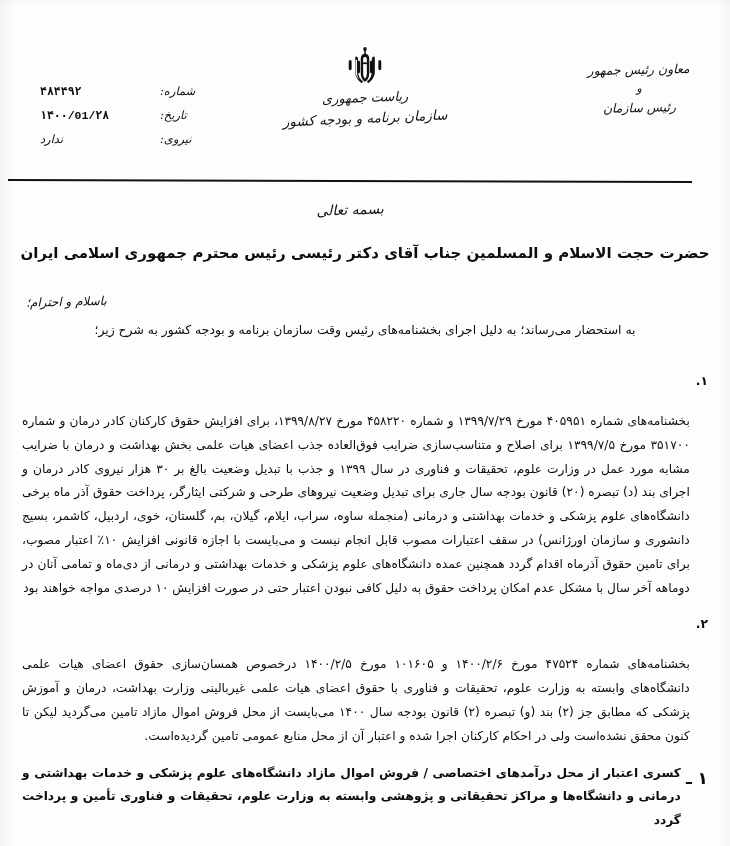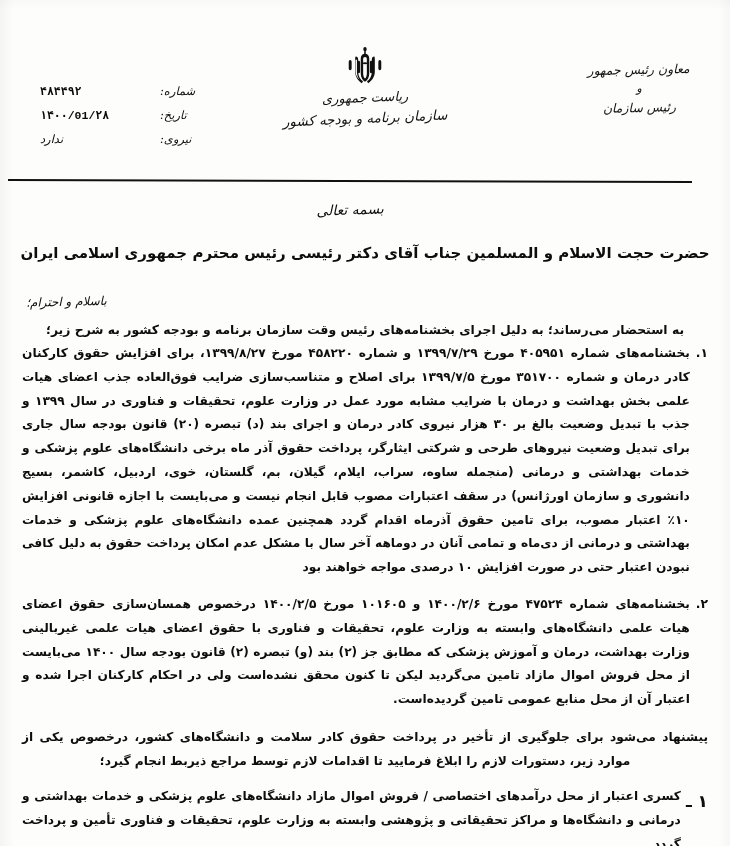--- a/index.html
+++ b/index.html
@@ -171,22 +171,22 @@
     font-family: "DejaVu Serif", "Liberation Serif", serif;
     font-style: italic;
     font-size: 12px;
     margin: 0 0 12px 0;
     transform: rotate(-1.5deg);
   }
 
   .intro {
     text-align: justify;
     text-align-last: center;
-    margin: 0 0 0 0;
-    font-weight: 700;
+    margin: 0 0 28px 0;
+    font-weight: 400;
     font-size: 12.4px;
     padding: 0 8px;
   }
 
   .num-list {
     list-style: none;
     margin: 0;
     padding: 0;
   }
   .num-item {
@@ -200,23 +200,24 @@
     flex: 0 0 auto;
     font-weight: 700;
     font-size: 12.3px;
     line-height: 1.95;
     padding-top: 0px;
   }
   .num-text {
     flex: 1 1 auto;
     text-align: justify;
     text-align-last: right;
-    font-weight: 700;
+    font-weight: 400;
     font-size: 12.2px;
     letter-spacing: -0.15px;
+    margin-top: 40px;
   }
 
   .proposal {
     text-align: justify;
     text-align-last: center;
     font-weight: 700;
     font-size: 12.2px;
     margin: 14px 0 12px 0;
     padding: 0 6px;
     letter-spacing: -0.15px;
@@ -315,21 +316,20 @@
       <li class="num-item">
         <span class="num-marker">۱.</span>
         <span class="num-text">بخشنامه‌های شماره ۴۰۵۹۵۱ مورخ ۱۳۹۹/۷/۲۹ و شماره ۴۵۸۲۲۰ مورخ ۱۳۹۹/۸/۲۷، برای افزایش حقوق کارکنان کادر درمان و شماره ۳۵۱۷۰۰ مورخ ۱۳۹۹/۷/۵ برای اصلاح و متناسب‌سازی ضرایب فوق‌العاده جذب اعضای هیات علمی بخش بهداشت و درمان با ضرایب مشابه مورد عمل در وزارت علوم، تحقیقات و فناوری در سال ۱۳۹۹ و جذب با تبدیل وضعیت بالغ بر ۳۰ هزار نیروی کادر درمان و اجرای بند (د) تبصره (۲۰) قانون بودجه سال جاری برای تبدیل وضعیت نیروهای طرحی و شرکتی ایثارگر، پرداخت حقوق آذر ماه برخی دانشگاه‌های علوم پزشکی و خدمات بهداشتی و درمانی (منجمله ساوه، سراب، ایلام، گیلان، بم، گلستان، خوی، اردبیل، کاشمر، بسیج دانشوری و سازمان اورژانس) در سقف اعتبارات مصوب قابل انجام نیست و می‌بایست با اجازه قانونی افزایش ۱۰٪ اعتبار مصوب، برای تامین حقوق آذرماه اقدام گردد همچنین عمده دانشگاه‌های علوم پزشکی و خدمات بهداشتی و درمانی از دی‌ماه و تمامی آنان در دوماهه آخر سال با مشکل عدم امکان پرداخت حقوق به دلیل کافی نبودن اعتبار حتی در صورت افزایش ۱۰ درصدی مواجه خواهند بود</span>
       </li>
       <li class="num-item">
         <span class="num-marker">۲.</span>
         <span class="num-text">بخشنامه‌های شماره ۴۷۵۲۴ مورخ ۱۴۰۰/۲/۶ و ۱۰۱۶۰۵ مورخ ۱۴۰۰/۲/۵ درخصوص همسان‌سازی حقوق اعضای هیات علمی دانشگاه‌های وابسته به وزارت علوم، تحقیقات و فناوری با حقوق اعضای هیات علمی غیربالینی وزارت بهداشت، درمان و آموزش پزشکی که مطابق جز (۲) بند (و) تبصره (۲) قانون بودجه سال ۱۴۰۰ می‌بایست از محل فروش اموال مازاد تامین می‌گردید لیکن تا کنون محقق نشده‌است ولی در احکام کارکنان اجرا شده و اعتبار آن از محل منابع عمومی تامین گردیده‌است.</span>
       </li>
     </ol>
 
-    <div class="proposal">پیشنهاد می‌شود برای جلوگیری از تأخیر در پرداخت حقوق کادر سلامت و دانشگاه‌های کشور، درخصوص یکی از موارد زیر، دستورات لازم را ابلاغ فرمایید تا اقدامات لازم توسط مراجع ذیربط انجام گیرد؛</div>
 
     <ol class="dash-list">
       <li class="dash-item">
         <span class="dash-marker">۱ ـ</span>
         <span class="dash-text">کسری اعتبار از محل درآمدهای اختصاصی / فروش اموال مازاد دانشگاه‌های علوم پزشکی و خدمات بهداشتی و درمانی و دانشگاه‌ها و مراکز تحقیقاتی و پژوهشی وابسته به وزارت علوم، تحقیقات و فناوری تأمین و پرداخت گردد</span>
       </li>
 
     </ol>
 
   </div>

